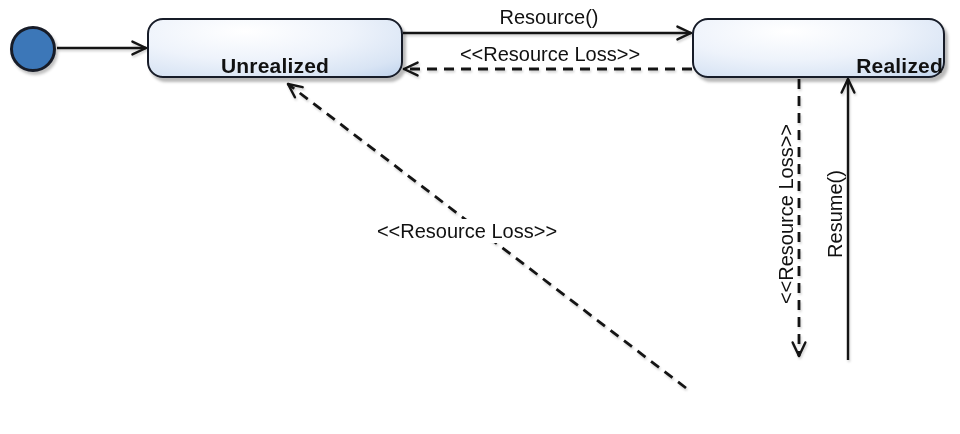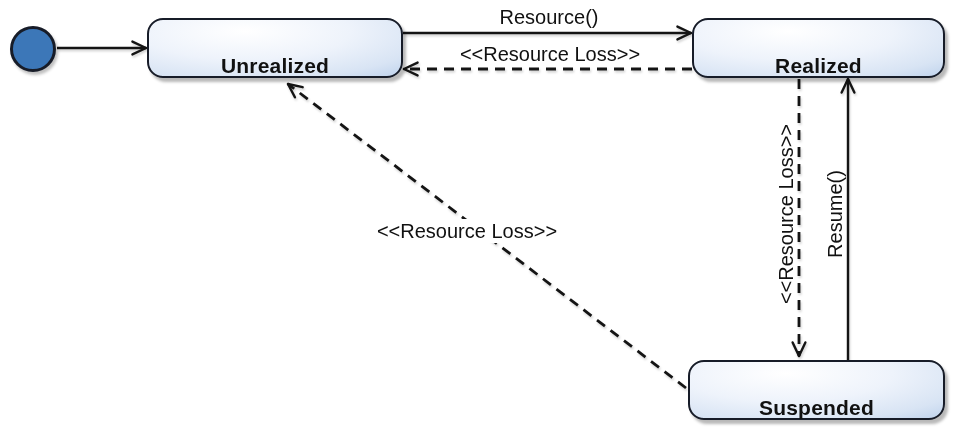--- a/index.html
+++ b/index.html
@@ -92,27 +92,24 @@
       <line x1="288" y1="84" x2="302.6632746966443" y2="87.16043907879128" class="edge head"></line>
       <line x1="288" y1="84" x2="294.90684897824895" y2="97.31523327590102" class="edge head"></line>
     </svg>
 
   <div class="initial" style="height: 46px; width: 46px; left: 33px; top: 49px; transform: translate(-50%, -50%);"></div>
 
   <div class="state" style="width: 256px; height: 60px; left: 147px; top: 18px;">
     <span class="state-label">Unrealized</span>
   </div>
 
-  <div class="state" style="width: 253px; height: 60px; left: 692px; top: 18px;">
+  <div class="state" style="width: 253px; height: 60px; left: 692px; top: 18px; justify-content: flex-end;">
     <span class="state-label">Realized</span>
   </div>
 
-  <div class="state" style="width: 257px; height: 60px; left: 688px; top: 360px;">
-    <span class="state-label">Suspended</span>
-  </div>
 
   <div class="edge-label" style="left: 549px; top: 17px; transform: translate(-50%, -50%);">Resource()</div>
 
   <div class="edge-label" style="left: 550px; top: 54px; transform: translate(-50%, -50%);">&lt;&lt;Resource Loss&gt;&gt;</div>
 
   <div class="edge-label" style="left: 786px; top: 214px; transform: translate(-50%, -50%) rotate(-90deg);">&lt;&lt;Resource Loss&gt;&gt;</div>
 
   <div class="edge-label" style="left: 835px; top: 214px; transform: translate(-50%, -50%) rotate(-90deg);">Resume()</div>
 
   <div class="edge-label edge-label--masked" style="left: 467px; top: 231px; transform: translate(-50%, -50%);">&lt;&lt;Resource Loss&gt;&gt;</div>

